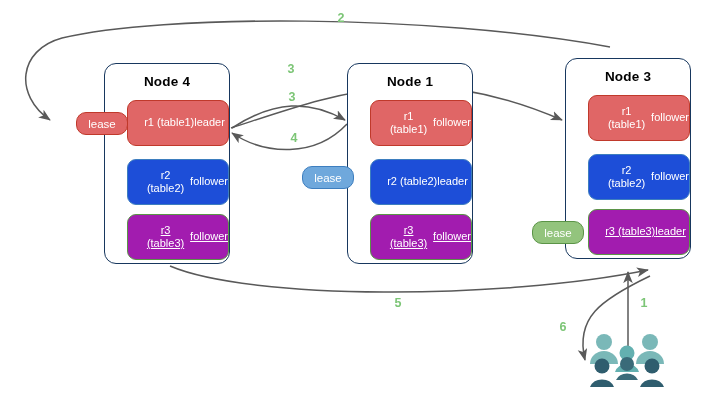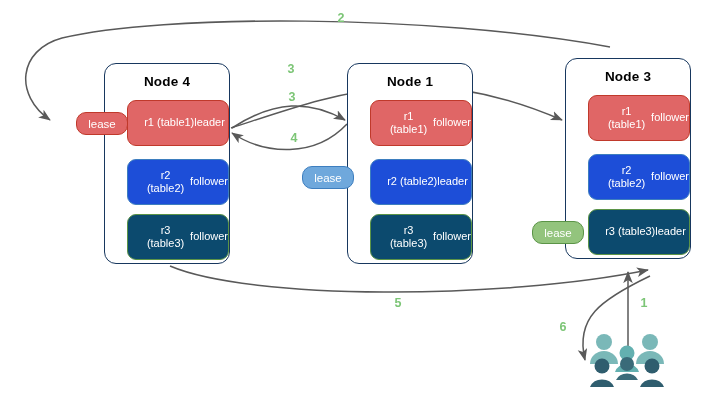--- a/index.html
+++ b/index.html
@@ -57,21 +57,21 @@
     justify-content: center;
     color: #ffffff;
     font-size: 11px;
     line-height: 13.5px;
     text-align: center;
     padding-left: 13px;
   }
   .replica .l1, .replica .l2 { display: block; }
   .rep-red   { background: #e06666; border: 1.6px solid #c0392b; }
   .rep-blue  { background: #1d4ed8; border: 1.6px solid #3d7ebf; }
-  .rep-green { background: #0c4a6e; border: 1.6px solid #5b9447; }
+  .rep-green { background: #a21caf; border: 1.6px solid #5b9447; text-decoration: underline; }
   .lease {
     position: absolute;
     box-sizing: border-box;
     width: 52px;
     height: 23px;
     border-radius: 10px;
     display: flex;
     align-items: center;
     justify-content: center;
     color: #ffffff;

